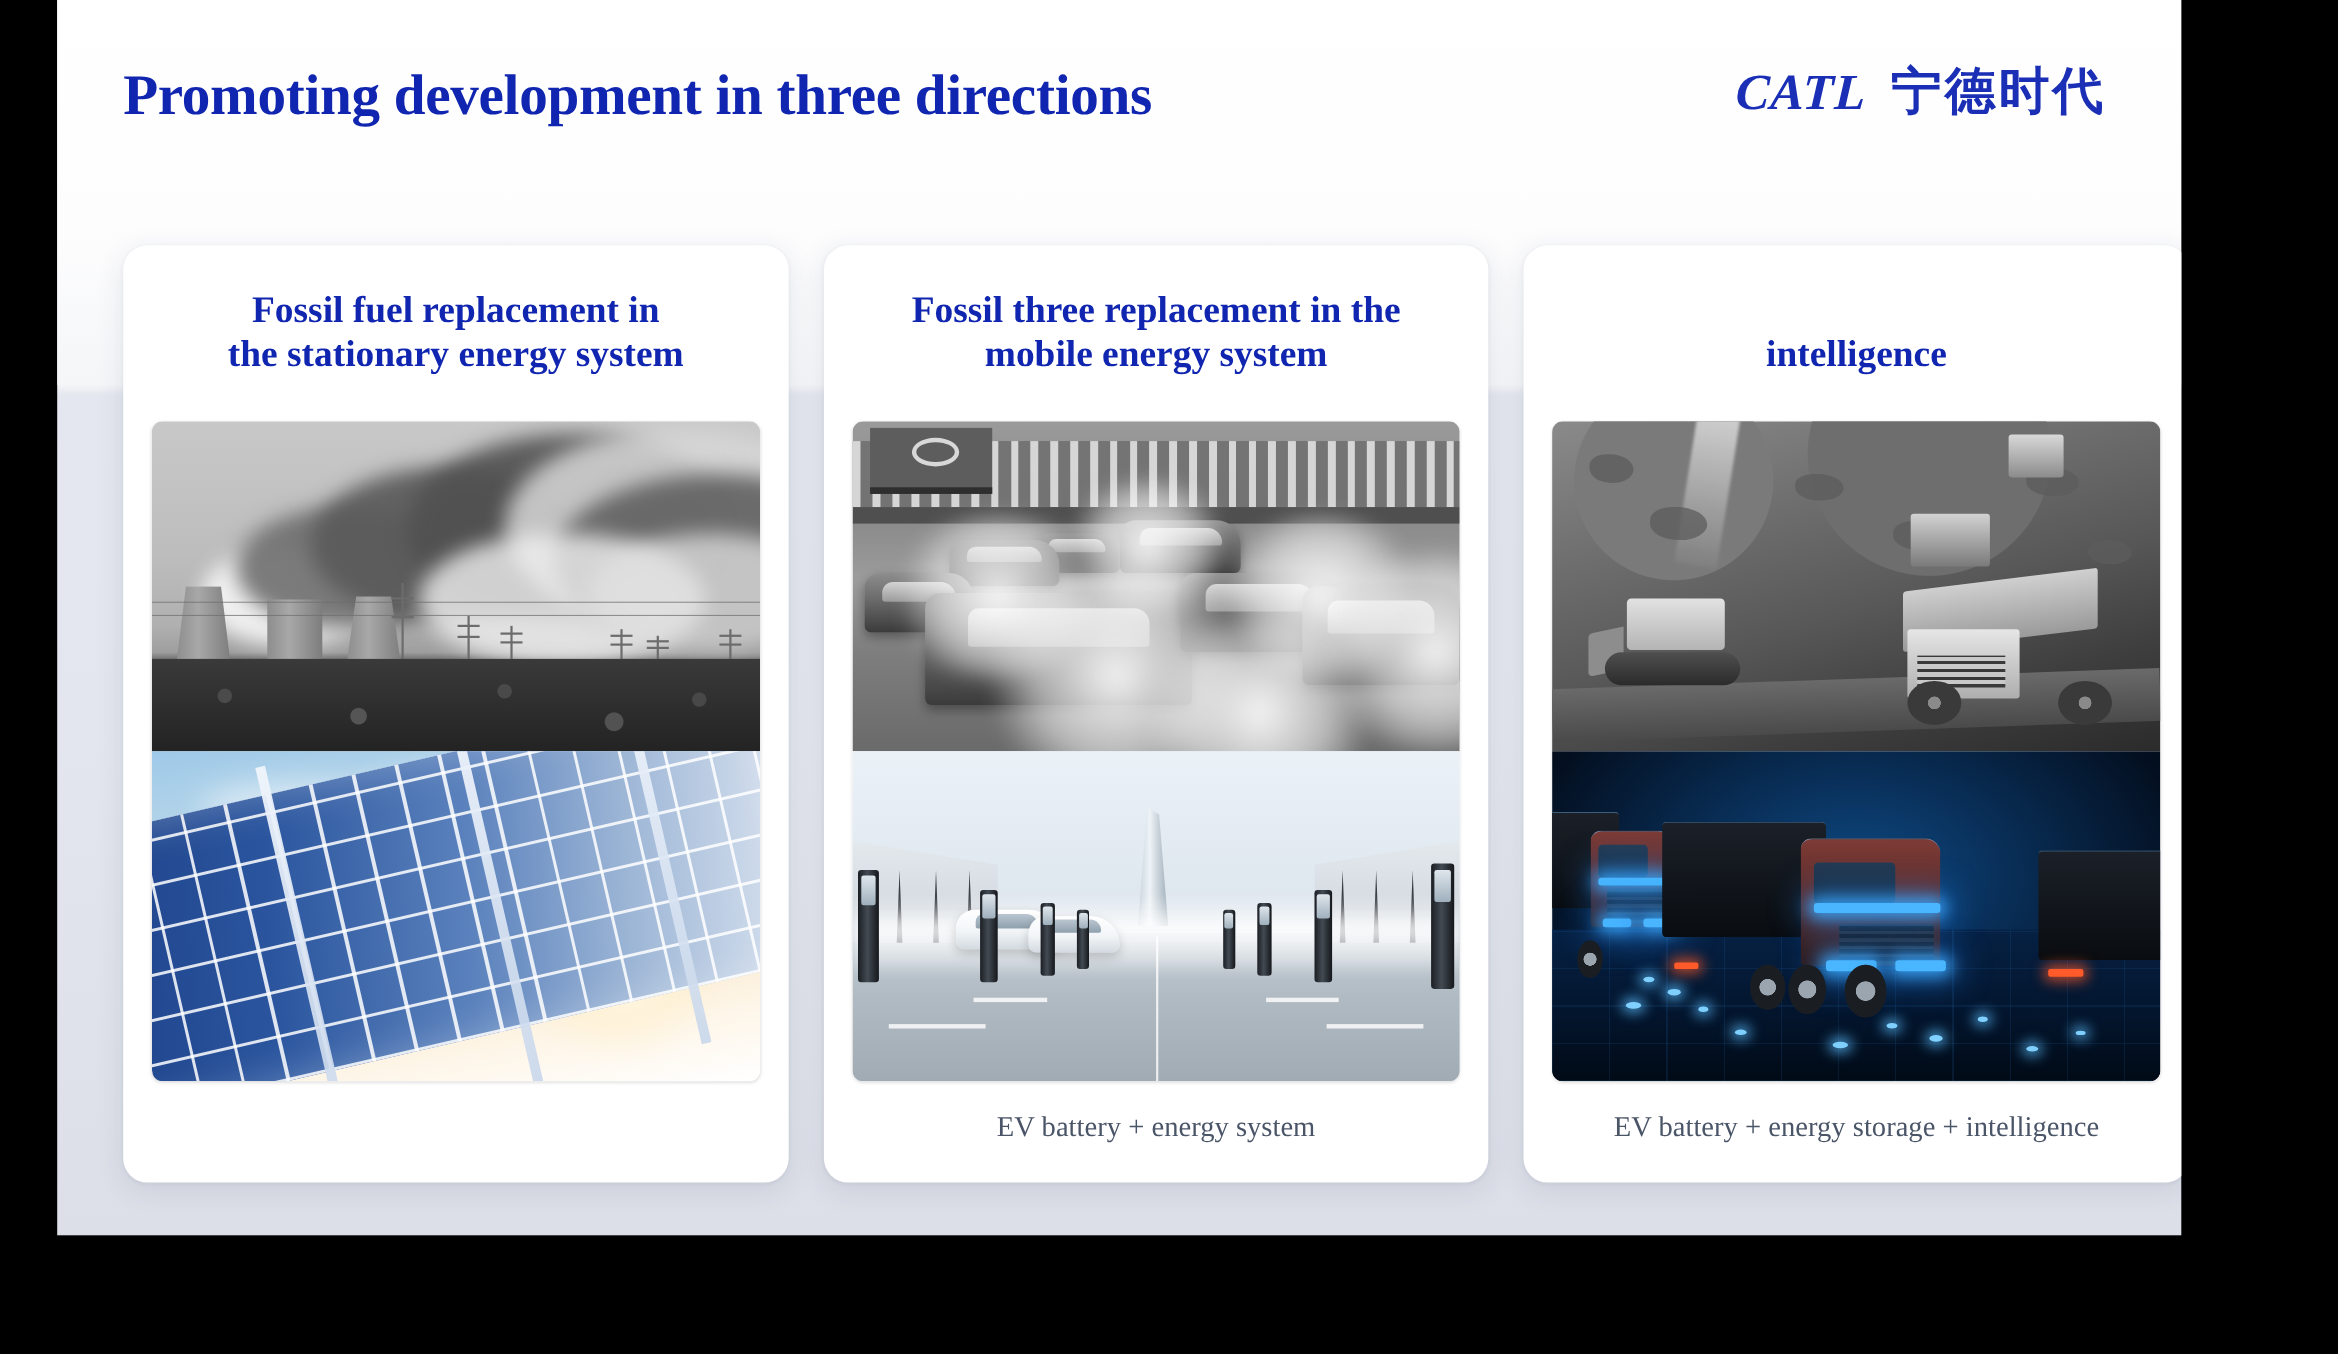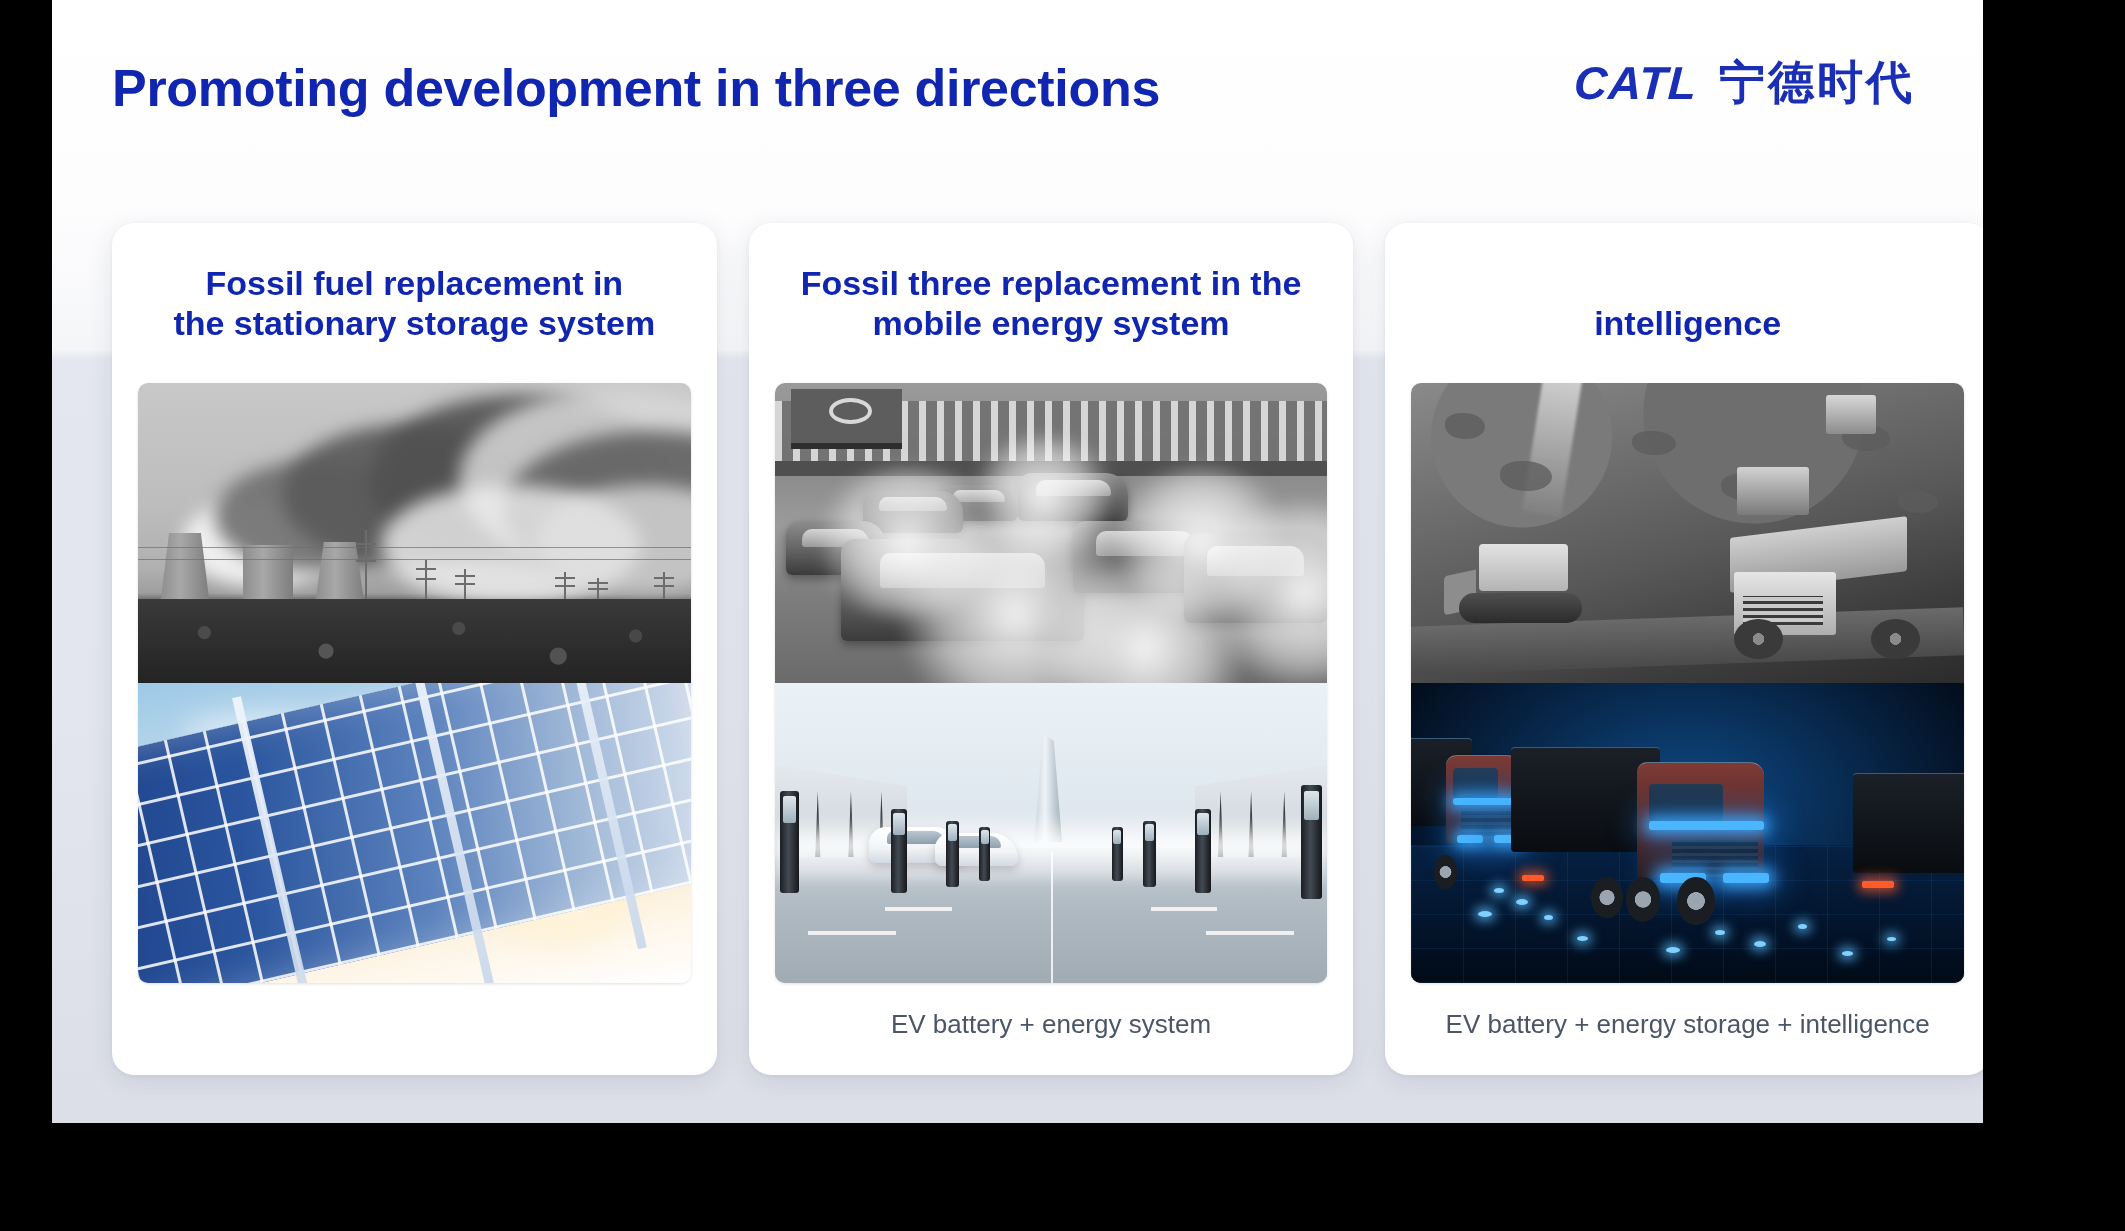--- a/index.html
+++ b/index.html
@@ -16,20 +16,21 @@
 
   
   #slide {
     position: absolute;
     left: 52px;
     top: 0px;
     width: 1931px;
     height: 1123px;
     background: linear-gradient(180deg, #ffffff 0%, #ffffff 28%, #f7f8fa 31%, #e4e7ef 32%, #e3e6ee 60%, #dcdfe8 100%);
     overflow: hidden;
+    font-family: Liberation Serif, serif;
   }
   
   #slide::before {
     content: "";
     position: absolute;
     left: 0; top: 0;
     width: 100%;
     height: 350px;
     background: linear-gradient(180deg, #ffffff 0%, #fdfdfe 60%, #f5f6f8 100%);
     pointer-events: none;
@@ -567,21 +568,21 @@
       <span class="logo-catl">CATL</span>
       <span class="logo-cn">宁德时代</span>
     </div>
   </div>
 
   <div class="cards">
 
     <div class="card">
       <div class="card-title">
         <span>Fossil fuel replacement in</span><br>
-        <span>the stationary storage system</span>
+        <span>the stationary energy system</span>
       </div>
 
       <div class="media">
 
         <div class="half scene-powerplant">
           <div class="pp-smoke" style="left:8%;  top:38%;  width:160px; height:90px;  background:rgba(245,245,245,0.92);"></div>
           <div class="pp-smoke" style="left:14%; top:26%;  width:200px; height:110px; background:rgba(110,110,110,0.9);"></div>
           <div class="pp-smoke" style="left:26%; top:14%;  width:250px; height:140px; background:rgba(90,90,90,0.92);"></div>
           <div class="pp-smoke" style="left:42%; top:4%;   width:300px; height:170px; background:rgba(80,80,80,0.9);"></div>
           <div class="pp-smoke" style="left:58%; top:2%;   width:320px; height:180px; background:rgba(215,215,215,0.85);"></div>

